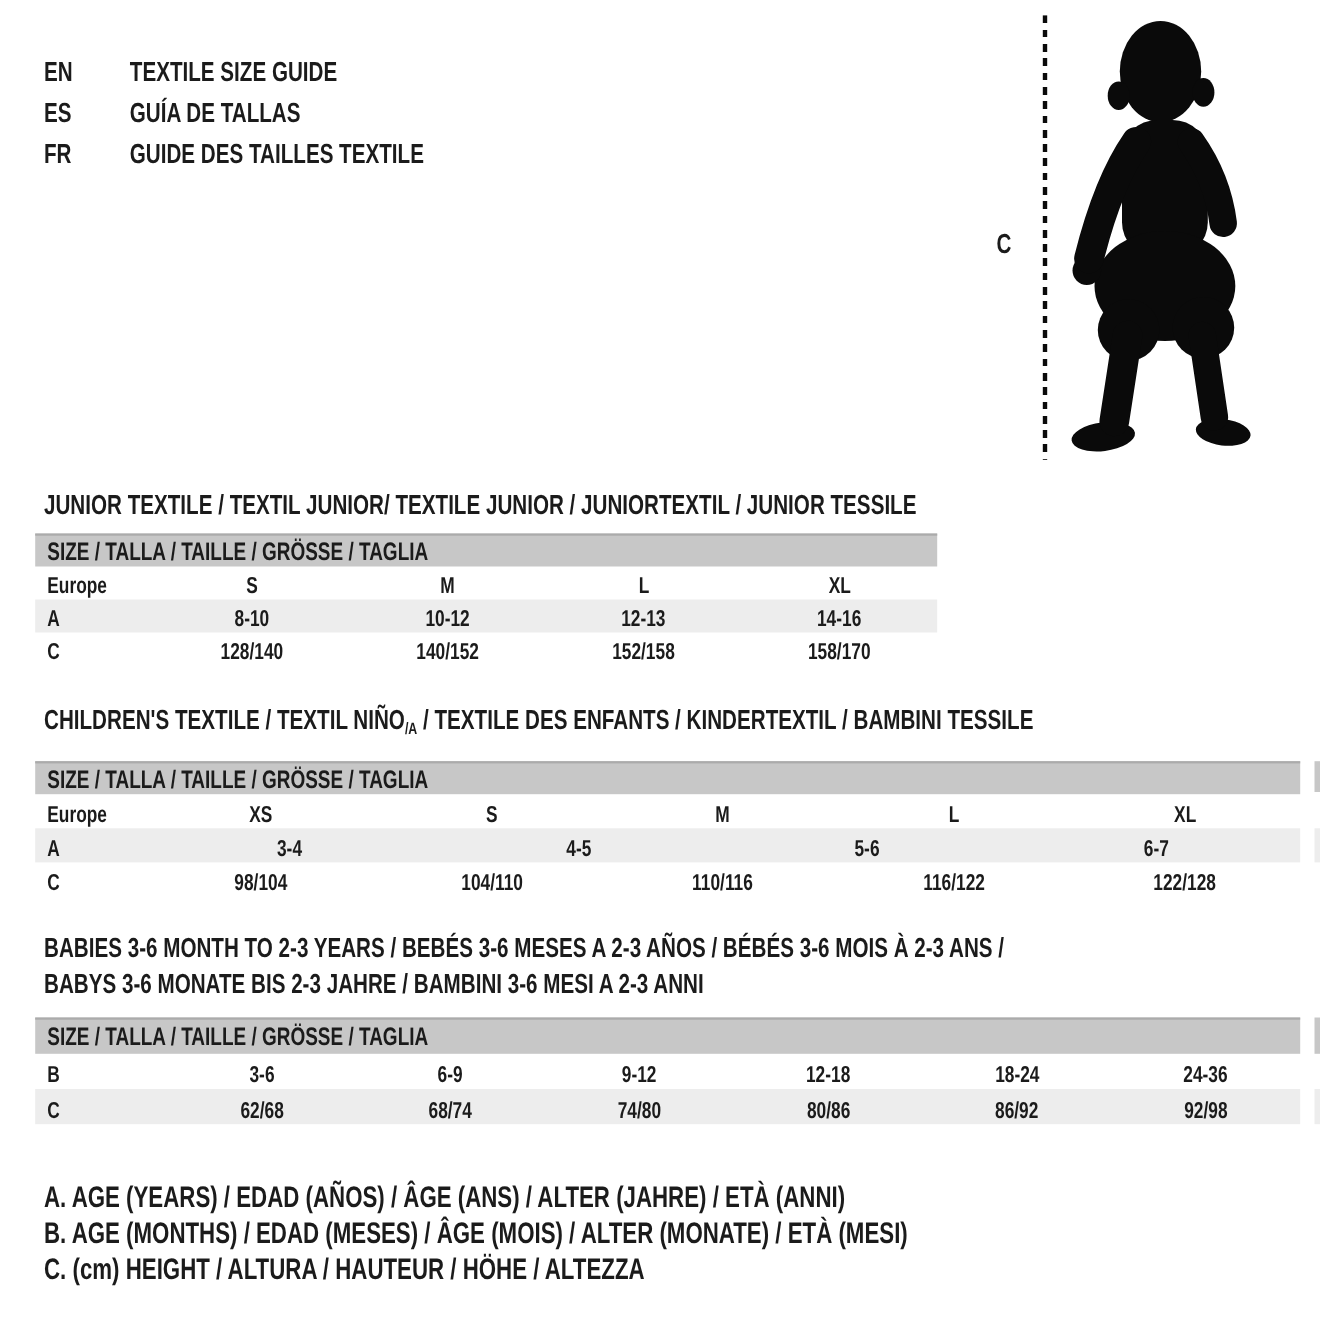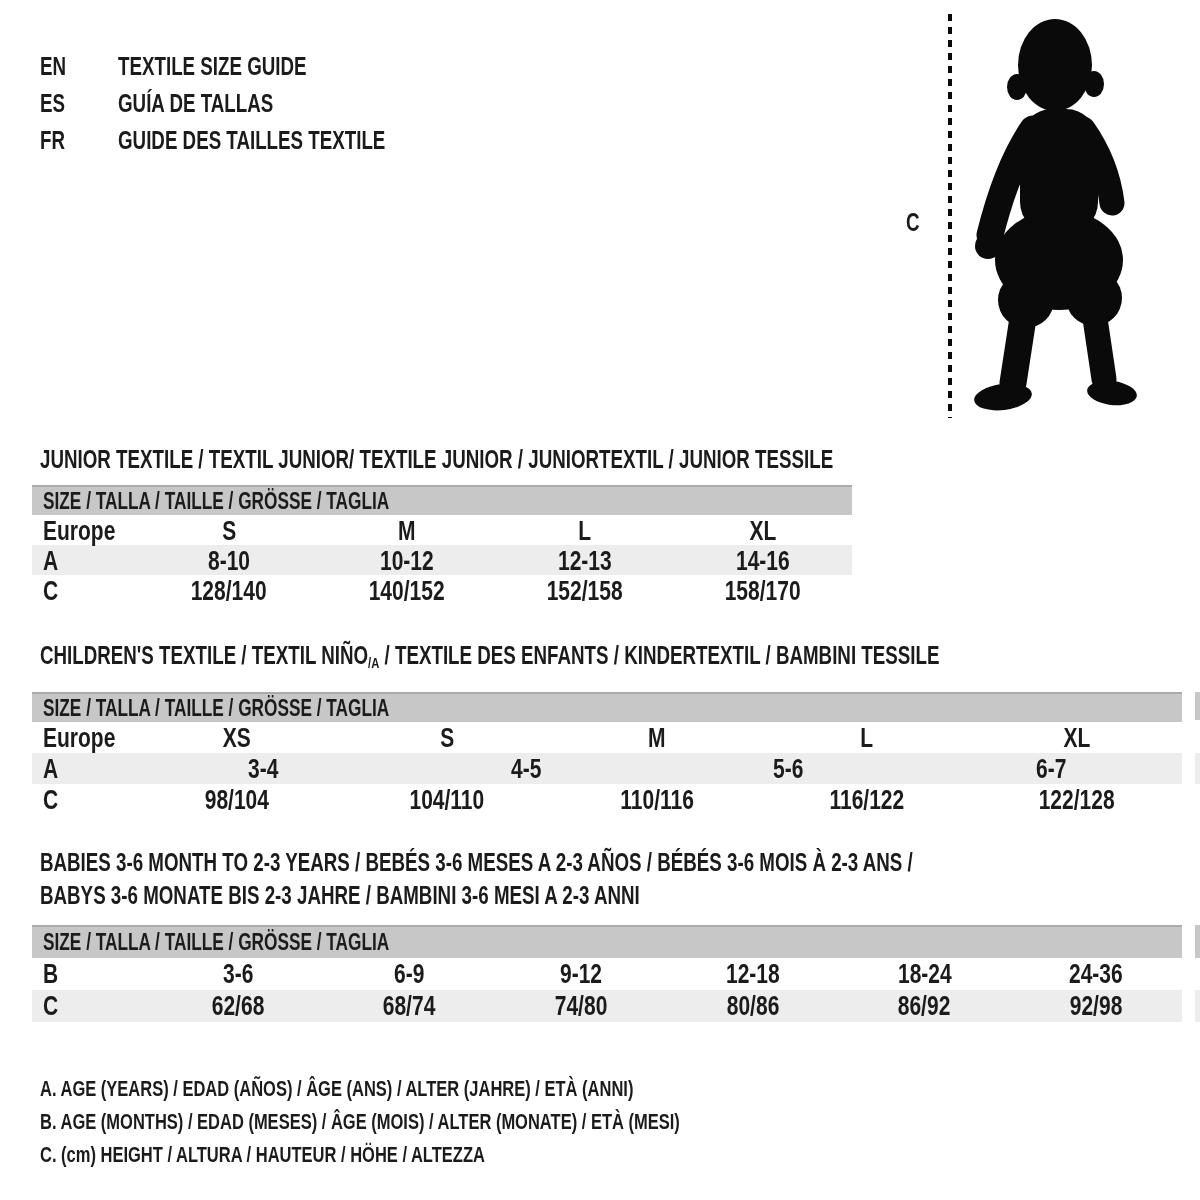--- a/index.html
+++ b/index.html
@@ -27,32 +27,32 @@
   .sec-title{position:absolute;left:40px;font-size:25px;line-height:26px;}
   .babies-title{line-height:33px;}
   .subA{font-size:15px;vertical-align:-4px;}
   
   .tbl{position:absolute;left:32px;}
   .t1{width:820px;}
   .t2,.t3{width:1150px;}
   .band{height:30px;background:var(--band);border-top:2px solid var(--band_edge);
     box-sizing:border-box;display:flex;align-items:center;padding-left:11px;font-size:23px;}
   .t3 .band{height:33px;}
-  .trow{display:flex;height:30px;align-items:flex-start;font-size:28px;}
+  .trow{display:flex;height:30px;align-items:flex-end;font-size:21px;}
   .t2 .trow{height:31px;}
   .t3 .trow{height:32px;}
   .lbl{box-sizing:border-box;padding-left:11px;}
   .t1 .lbl{width:108px;}
   .t2 .lbl{width:100px;}
   .t3 .lbl{width:120px;}
   .cell{flex:1;text-align:center;}
   .stripe{background:var(--stripe);}
   .frag{position:absolute;width:5px;}
   
-  .legend{left:40px;top:1072px;font-size:22px;line-height:33px;}
+  .legend{left:40px;top:1072px;font-size:27px;line-height:33px;}
 </style>
 </head>
 <body>
 
 <div class="page" style="--background: #ffffff; --text: #1b1b1b; --band: #c7c7c7; --band_edge: #ababab; --stripe: #ededed; --ink: #0a0a0a;">
 
   <div class="abs langs">
     <div class="lang-row">
       <span class="lang-code"><span class="cl">EN</span></span>
       <span class="cl">TEXTILE SIZE GUIDE</span>

